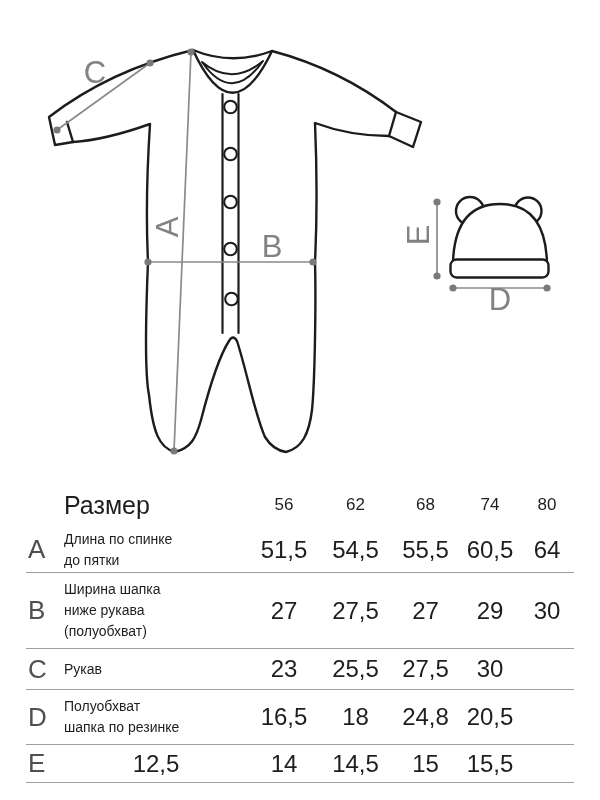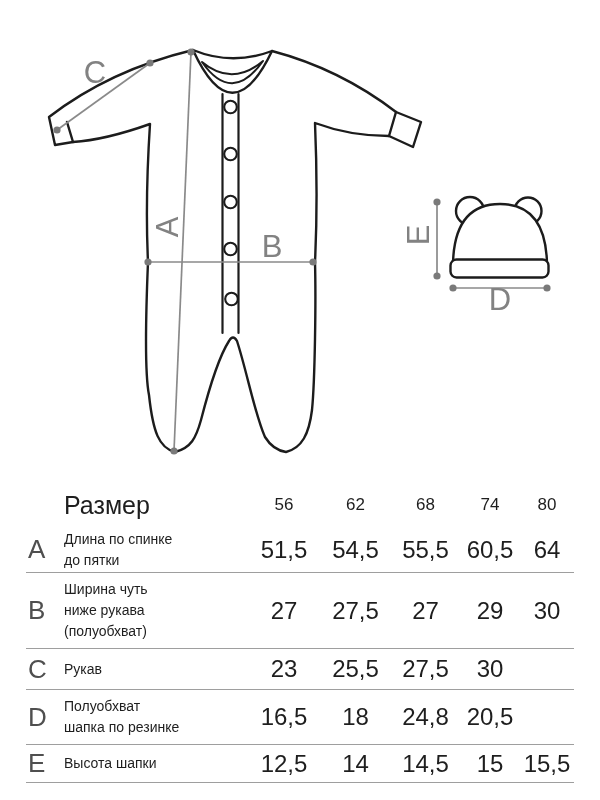--- a/index.html
+++ b/index.html
@@ -150,21 +150,21 @@
 до пятки</div>
     <div class="cell val">51,5</div>
     <div class="cell val">54,5</div>
     <div class="cell val">55,5</div>
     <div class="cell val">60,5</div>
     <div class="cell val">64</div>
   </div>
 
   <div class="trow bordered row-b">
     <div class="cell letter">B</div>
-    <div class="cell label">Ширина чуть
+    <div class="cell label">Ширина шапка
 ниже рукава
 (полуобхват)</div>
     <div class="cell val">27</div>
     <div class="cell val">27,5</div>
     <div class="cell val">27</div>
     <div class="cell val">29</div>
     <div class="cell val">30</div>
   </div>
 
   <div class="trow bordered row-c">
@@ -181,21 +181,20 @@
     <div class="cell label">Полуобхват
 шапка по резинке</div>
     <div class="cell val">16,5</div>
     <div class="cell val">18</div>
     <div class="cell val">24,8</div>
     <div class="cell val">20,5</div>
   </div>
 
   <div class="trow bordered row-e">
     <div class="cell letter">E</div>
-    <div class="cell label">Высота шапки</div>
     <div class="cell val">12,5</div>
     <div class="cell val">14</div>
     <div class="cell val">14,5</div>
     <div class="cell val">15</div>
     <div class="cell val">15,5</div>
   </div>
 
 </div>
 
 </body></html>

